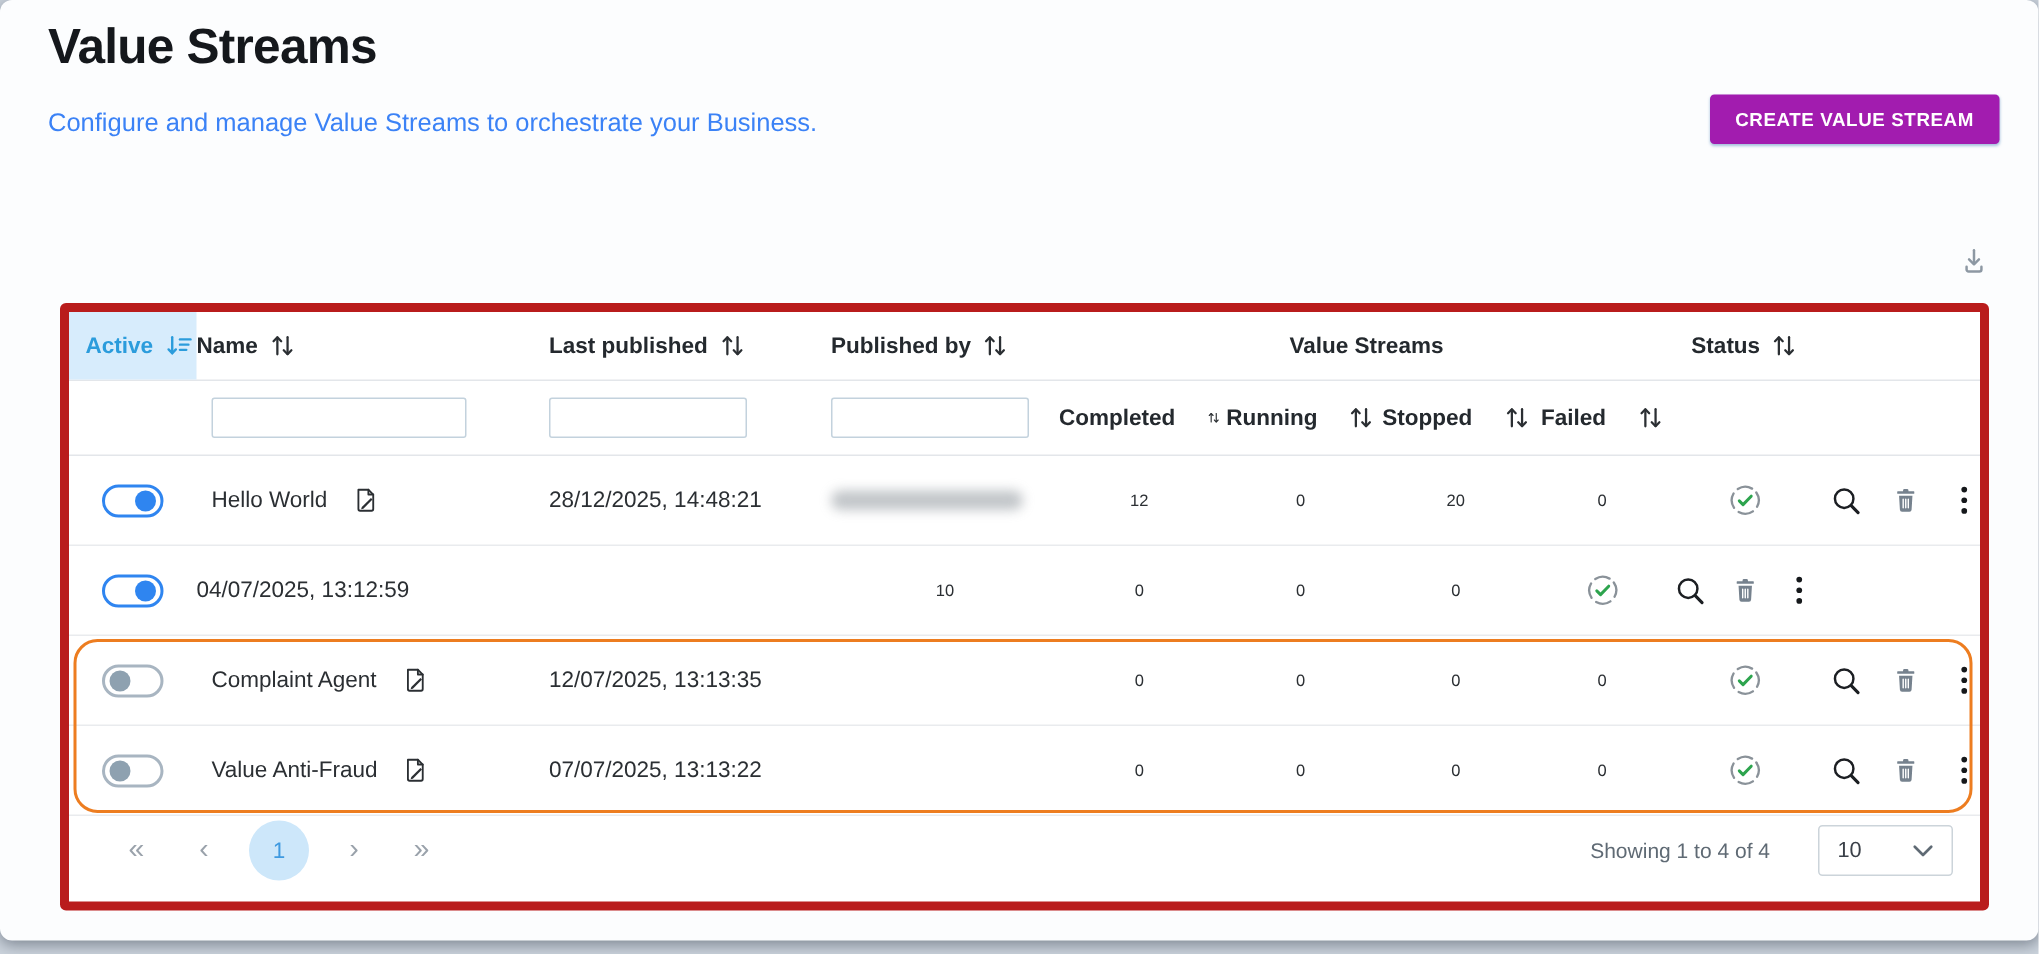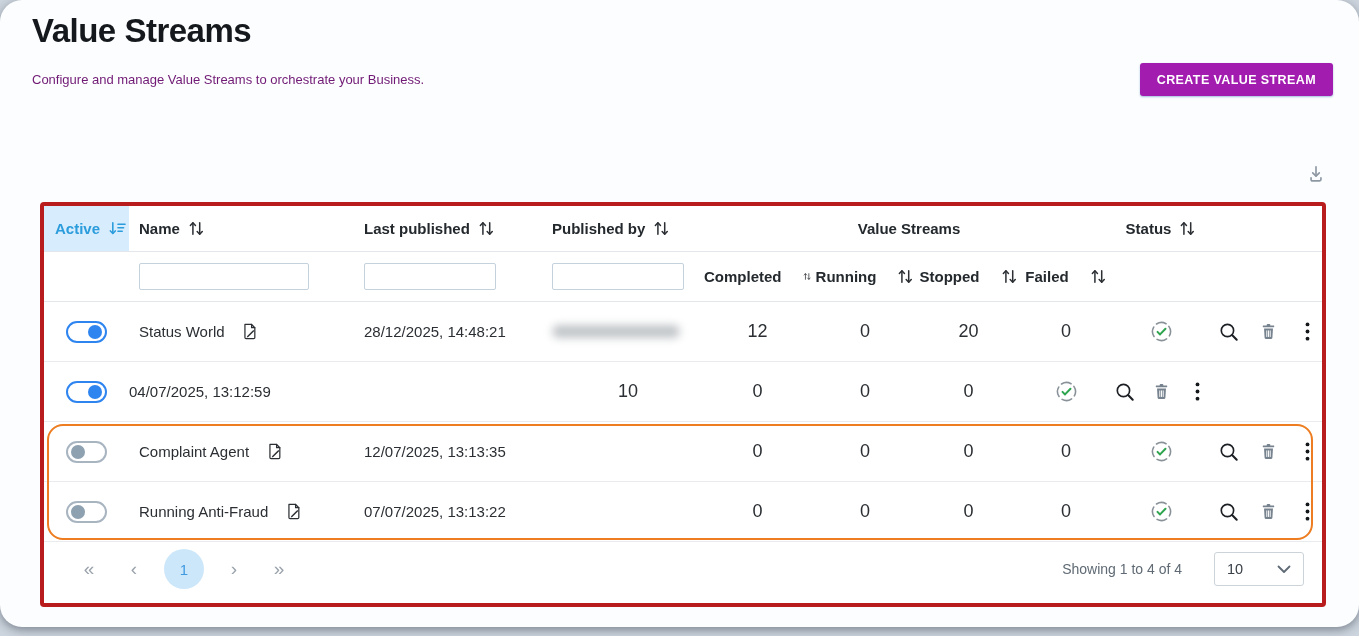--- a/index.html
+++ b/index.html
@@ -5,78 +5,78 @@
   * { margin:0; padding:0; box-sizing:border-box; }
   html,body { width:1359px; height:636px; overflow:hidden; }
   body {
     background:#ccd4dd;
     font-family:"Liberation Sans","DejaVu Sans",sans-serif;
     color:#24292e;
     position:relative;
   }
   .card {
     position:absolute; left:0; right:0; top:0; bottom:9px;
-    background:#fcfdfe; border-radius:22px;
+    background:#fcfdfe; border-radius:8px;
     box-shadow:0 3px 10px rgba(30,40,55,.45);
   }
   
   .page-title {
     position:absolute; left:32px; top:12px;
     font-size:33px; font-weight:800; letter-spacing:-.5px; color:#15181c;
   }
   .page-subtitle {
     position:absolute; left:32px; top:72px;
-    font-size:13px; color:#701a75;
+    font-size:17px; color:#3b82f6;
   }
   .create-btn {
     position:absolute; right:26px; top:63px;
     height:33px; padding:0 17px;
     background:#a21caf; color:#fff; border:none; border-radius:3px;
     font-family:inherit; font-size:12.5px; font-weight:700; letter-spacing:.4px;
     box-shadow:0 1px 2px rgba(30,100,170,.4); cursor:pointer;
   }
   .download-btn {
     position:absolute; right:30px; top:161px; width:26px; height:26px;
     background:none; border:none; cursor:pointer; padding:2px;
   }
   
   .table {
     position:absolute; left:40px; top:202px; width:1286px; height:405px;
-    background:#fff; border:4px solid #b91c1c; border-radius:4px;
+    background:#fff; border:6px solid #b91c1c; border-radius:4px;
   }
   .grid-cols {
     display:grid;
     grid-template-columns:85px 235px 188px 152px 107px 108px 99px 96px 94px 120px;
     align-items:center;
   }
   .thead-row1 {
     display:grid;
     grid-template-columns:85px 235px 188px 152px 410px 94px 120px;
     align-items:center; height:46px; border-bottom:1px solid #e3e6ea;
   }
   .th { font-size:15px; font-weight:700; color:#24292e; display:flex; align-items:center; gap:8px; cursor:pointer; }
   .th-active {
     height:100%; background:#D7ECFC; color:#2B9CDC; padding-left:11px;
   }
-  .th-name { padding-left:10px; }
+  .th-name { }
   .th-center { justify-content:center; }
   .filter-row { height:50px; border-bottom:1px solid #e3e6ea; }
   .filter-input {
     height:27px; border:1px solid #c3d2dd; border-radius:2px;
     font-family:inherit; font-size:13px; padding:0 6px; color:#333;
   }
   .fi-name { width:170px; margin-left:10px; }
   .fi-sm { width:132px; }
   .subhead { font-size:15px; font-weight:700; display:flex; align-items:center; justify-content:center; gap:21px; cursor:pointer; }
   
   .tr { height:60px; border-bottom:1px solid #e9ebee; background:#fff; }
   .td { font-size:15px; color:#2b2f33; display:flex; align-items:center; }
   .td-toggle { justify-content:center; }
   .td-name { padding-left:10px; gap:13px; }
-  .td-num { justify-content:center; font-size:18px; }
+  .td-num { justify-content:center; font-size:11px; }
   .td-status { justify-content:center; }
   .td-actions { justify-content:center; gap:15px; }
   .action-btn { background:none; border:none; cursor:pointer; width:24px; height:24px; padding:0; display:flex; align-items:center; justify-content:center; }
   
   .toggle {
     position:relative; width:41px; height:22px; border-radius:11px;
     background:#fff; display:inline-block; cursor:pointer;
   }
   .toggle .knob { position:absolute; top:2px; width:14px; height:14px; border-radius:50%; }
   .toggle.on  { border:2px solid #2F85F0; }
@@ -231,21 +231,21 @@
     </div>
 
     <div>
         <div class="grid-cols tr">
     <div class="td td-toggle">
       <span class="toggle on">
               <span class="knob"></span>
             </span>
     </div>
     <div class="td td-name">
-      <span>Status World</span>
+      <span>Hello World</span>
       <button class="action-btn">
         <svg width="19" height="19" viewBox="0 0 20 20" fill="none" stroke="#2b2f33" stroke-width="1.3" stroke-linecap="round" stroke-linejoin="round">
           <path d="M5.2 2.6h7l3.4 3.4v10.2a1.2 1.2 0 0 1-1.2 1.2H6.4a1.2 1.2 0 0 1-1.2-1.2z"></path>
           <path d="M12.2 2.6V6h3.4"></path>
           <path d="M7.6 14.8 14 8.4l1.1 1.1-6.4 6.4-1.6.5z" fill="#2b2f33" stroke="none"></path>
         </svg>
       </button>
     </div>
     <div class="td">28/12/2025, 14:48:21</div>
     <div class="td">
@@ -382,21 +382,21 @@
       </button>
     </div>
   </div>
         <div class="grid-cols tr">
     <div class="td td-toggle">
       <span class="toggle off">
               <span class="knob"></span>
             </span>
     </div>
     <div class="td td-name">
-      <span>Running Anti-Fraud</span>
+      <span>Value Anti-Fraud</span>
       <button class="action-btn">
         <svg width="19" height="19" viewBox="0 0 20 20" fill="none" stroke="#2b2f33" stroke-width="1.3" stroke-linecap="round" stroke-linejoin="round">
           <path d="M5.2 2.6h7l3.4 3.4v10.2a1.2 1.2 0 0 1-1.2 1.2H6.4a1.2 1.2 0 0 1-1.2-1.2z"></path>
           <path d="M12.2 2.6V6h3.4"></path>
           <path d="M7.6 14.8 14 8.4l1.1 1.1-6.4 6.4-1.6.5z" fill="#2b2f33" stroke="none"></path>
         </svg>
       </button>
     </div>
     <div class="td">07/07/2025, 13:13:22</div>
     <div class="td"></div>

